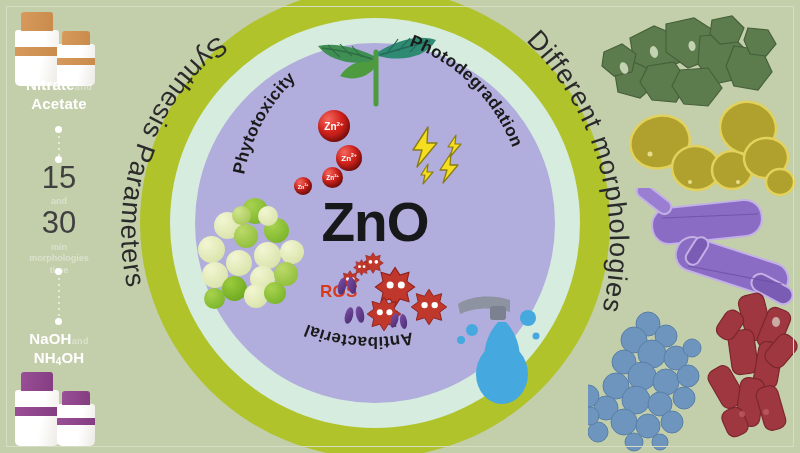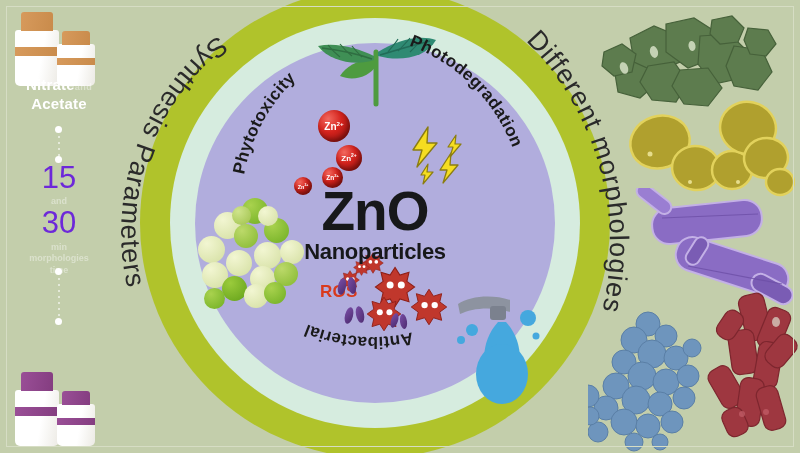--- a/index.html
+++ b/index.html
@@ -58,21 +58,21 @@
   .param-label .main{font-size:15px;}
   .param-label .and{
     font-size:9px;font-weight:bold;color:rgba(255,255,255,.42);
     letter-spacing:.4px;
   }
   .param-label sub{font-size:10px;vertical-align:-2px;}
   #label-nitrate{top:76px;}
   #label-naoh{top:330px;}
 
   .param-num{
-    position:absolute;left:0;width:118px;text-align:center;color:#6d28d9;
+    position:absolute;left:0;width:118px;text-align:center;color:#404040;
   }
   #num15{top:162px;font-size:31px;font-weight:300;line-height:1;}
   #and15{position:absolute;left:0;width:118px;text-align:center;top:196px;
          font-size:9px;font-weight:bold;color:rgba(255,255,255,.40);}
   #num30{top:207px;font-size:31px;font-weight:normal;line-height:1;}
   #irr{
     position:absolute;left:0;width:118px;top:242px;text-align:center;
     font-size:9px;font-weight:bold;line-height:1.25;
     color:rgba(255,255,255,.40);
   }
@@ -202,20 +202,24 @@
     <div id="irr">
       <span>min</span><br>
       <span>morphologies</span><br>
       <span>time</span>
     </div>
 
     <div class="dot" style="top:268px;"></div>
     <div class="dotline two"></div>
     <div class="dot" style="top:318px;"></div>
 
+    <div class="param-label" id="label-naoh">
+      <span class="main">NaOH</span><span class="and">and</span><br>
+      <span class="main"><span>NH</span><sub>4</sub><span>OH</span></span>
+    </div>
 
     <div class="bottle-group bottom">
       <div class="bottle b1">
         <div class="body"></div>
         <div class="cap cap-purple"></div>
         <div class="band band-purple" style="top:30%"></div>
       </div>
       <div class="bottle b2">
         <div class="body"></div>
         <div class="cap cap-purple"></div>
@@ -363,21 +367,20 @@
     <text class="curve-text seg">
       <textPath href="#arc-tr" startOffset="2%" id="tp-tr">Photodegradation</textPath>
     </text>
     <text class="curve-text seg">
       <textPath href="#arc-bot" startOffset="20%" id="tp-bot">Antibacterial</textPath>
     </text>
   </svg>
 
   <div class="center-text">
     <div id="zno-title">ZnO</div>
-    <div id="zno-sub">Nanoparticles</div>
   </div>
 
   <svg class="sem" style="left:596px;top:6px;width:190px;height:130px;" viewBox="0 0 190 130">
     <g fill="#5d7c4e" stroke="#46613a" stroke-width="1.2">
       <path d="M18 62 L34 48 L56 52 L62 76 L44 92 L22 86 Z"></path>
       <path d="M34 32 L58 20 L82 30 L84 56 L60 66 L38 56 Z"></path>
       <path d="M70 18 L98 12 L120 26 L118 52 L92 62 L70 46 Z"></path>
       <path d="M104 30 L134 28 L152 46 L146 72 L118 78 L102 58 Z"></path>
       <path d="M138 40 L166 44 L176 66 L162 84 L138 80 L130 60 Z"></path>
       <path d="M52 60 L78 56 L92 76 L80 96 L56 94 L44 76 Z"></path>

